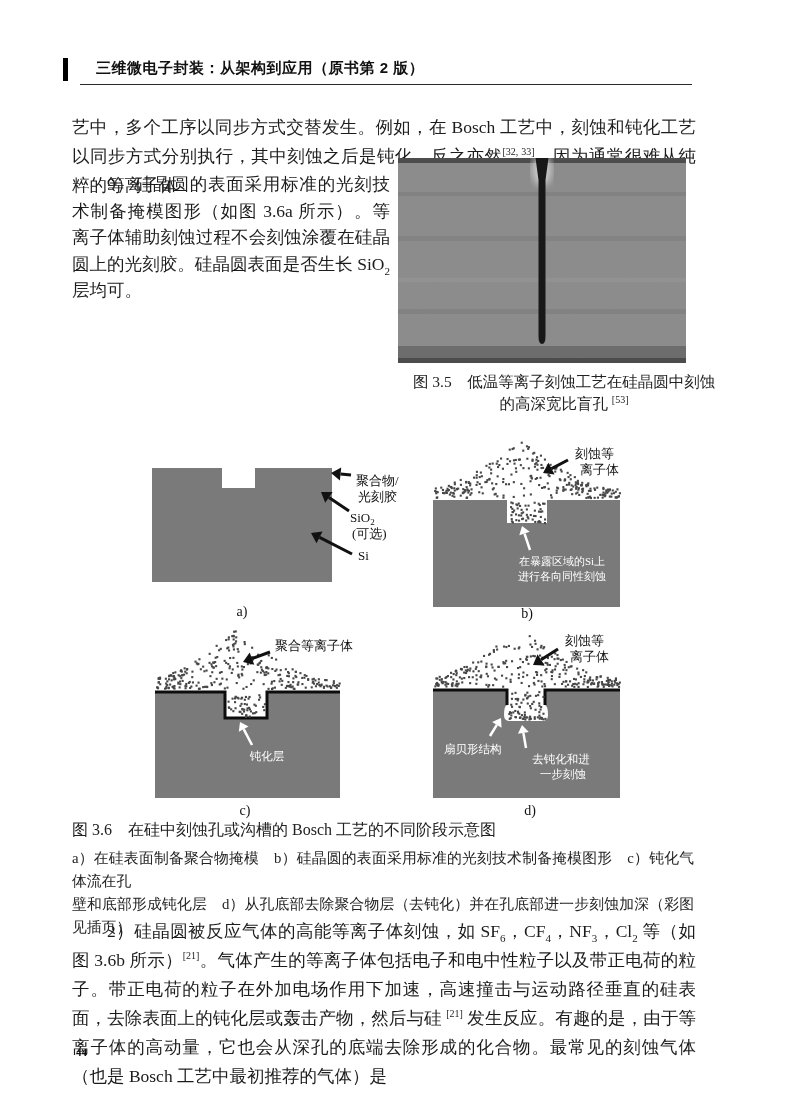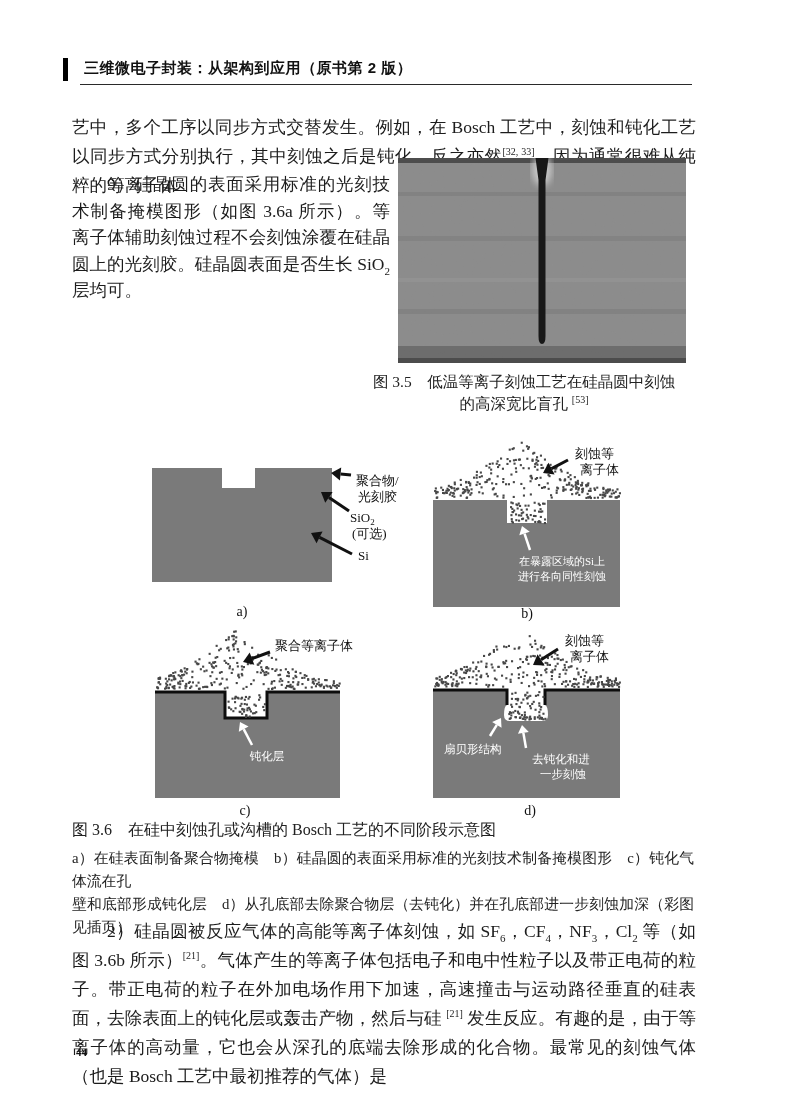--- a/index.html
+++ b/index.html
@@ -1,34 +1,34 @@
 <!DOCTYPE html>
 <html><head>
 <meta charset="utf-8">
 <style>
   html,body{margin:0;padding:0;background:#ffffff;}
   #page{position:relative;width:790px;height:1117px;background:#fff;overflow:hidden;
         font-family:"Liberation Serif","DejaVu Serif",serif;color:#1c1c1c;}
   
   .hbar{position:absolute;left:63px;top:58px;width:5px;height:23px;background:#000;}
-  .htitle{position:absolute;left:84px;top:59px;font-family:"Liberation Sans","DejaVu Sans",sans-serif;
+  .htitle{position:absolute;left:96px;top:59px;font-family:"Liberation Sans","DejaVu Sans",sans-serif;
           font-weight:bold;font-size:15px;letter-spacing:0.5px;color:#111;}
   .hline{position:absolute;left:80px;top:84px;width:612px;height:0;border-top:1.5px solid #2a2a2a;}
   
   .para{position:absolute;font-size:17.5px;line-height:29px;text-align:justify;color:#1c1c1c;margin-top:16px;}
   .intro{left:72px;top:97px;width:624px;}
   .leftcol{left:72px;top:155px;width:318px;line-height:26.6px;}
   .leftcol p{margin:0;}
   .leftcol p.ind{text-indent:2em;}
   .body2{left:72px;top:901px;width:624px;text-indent:2em;}
   sup{font-size:10px;line-height:0;}
   sub{font-size:11px;line-height:0;}
   
   .photo{position:absolute;left:398px;top:158px;width:288px;height:205px;}
-  .cap35{position:absolute;left:372px;top:371px;width:304px;text-align:center;
+  .cap35{position:absolute;left:412px;top:371px;width:304px;text-align:center;
          font-size:15.5px;line-height:21.5px;color:#222;}
   
   .fig-svg{position:absolute;}
   .svg-a{left:140px;top:440px;}
   .svg-b{left:420px;top:435px;}
   .svg-c{left:140px;top:625px;}
   .svg-d{left:420px;top:625px;}
   .cap36-main{position:absolute;left:72px;top:820px;width:620px;text-align:left;
               font-size:16px;color:#222;}
   .cap36-sub{position:absolute;left:72px;top:847px;width:622px;font-size:14.8px;

